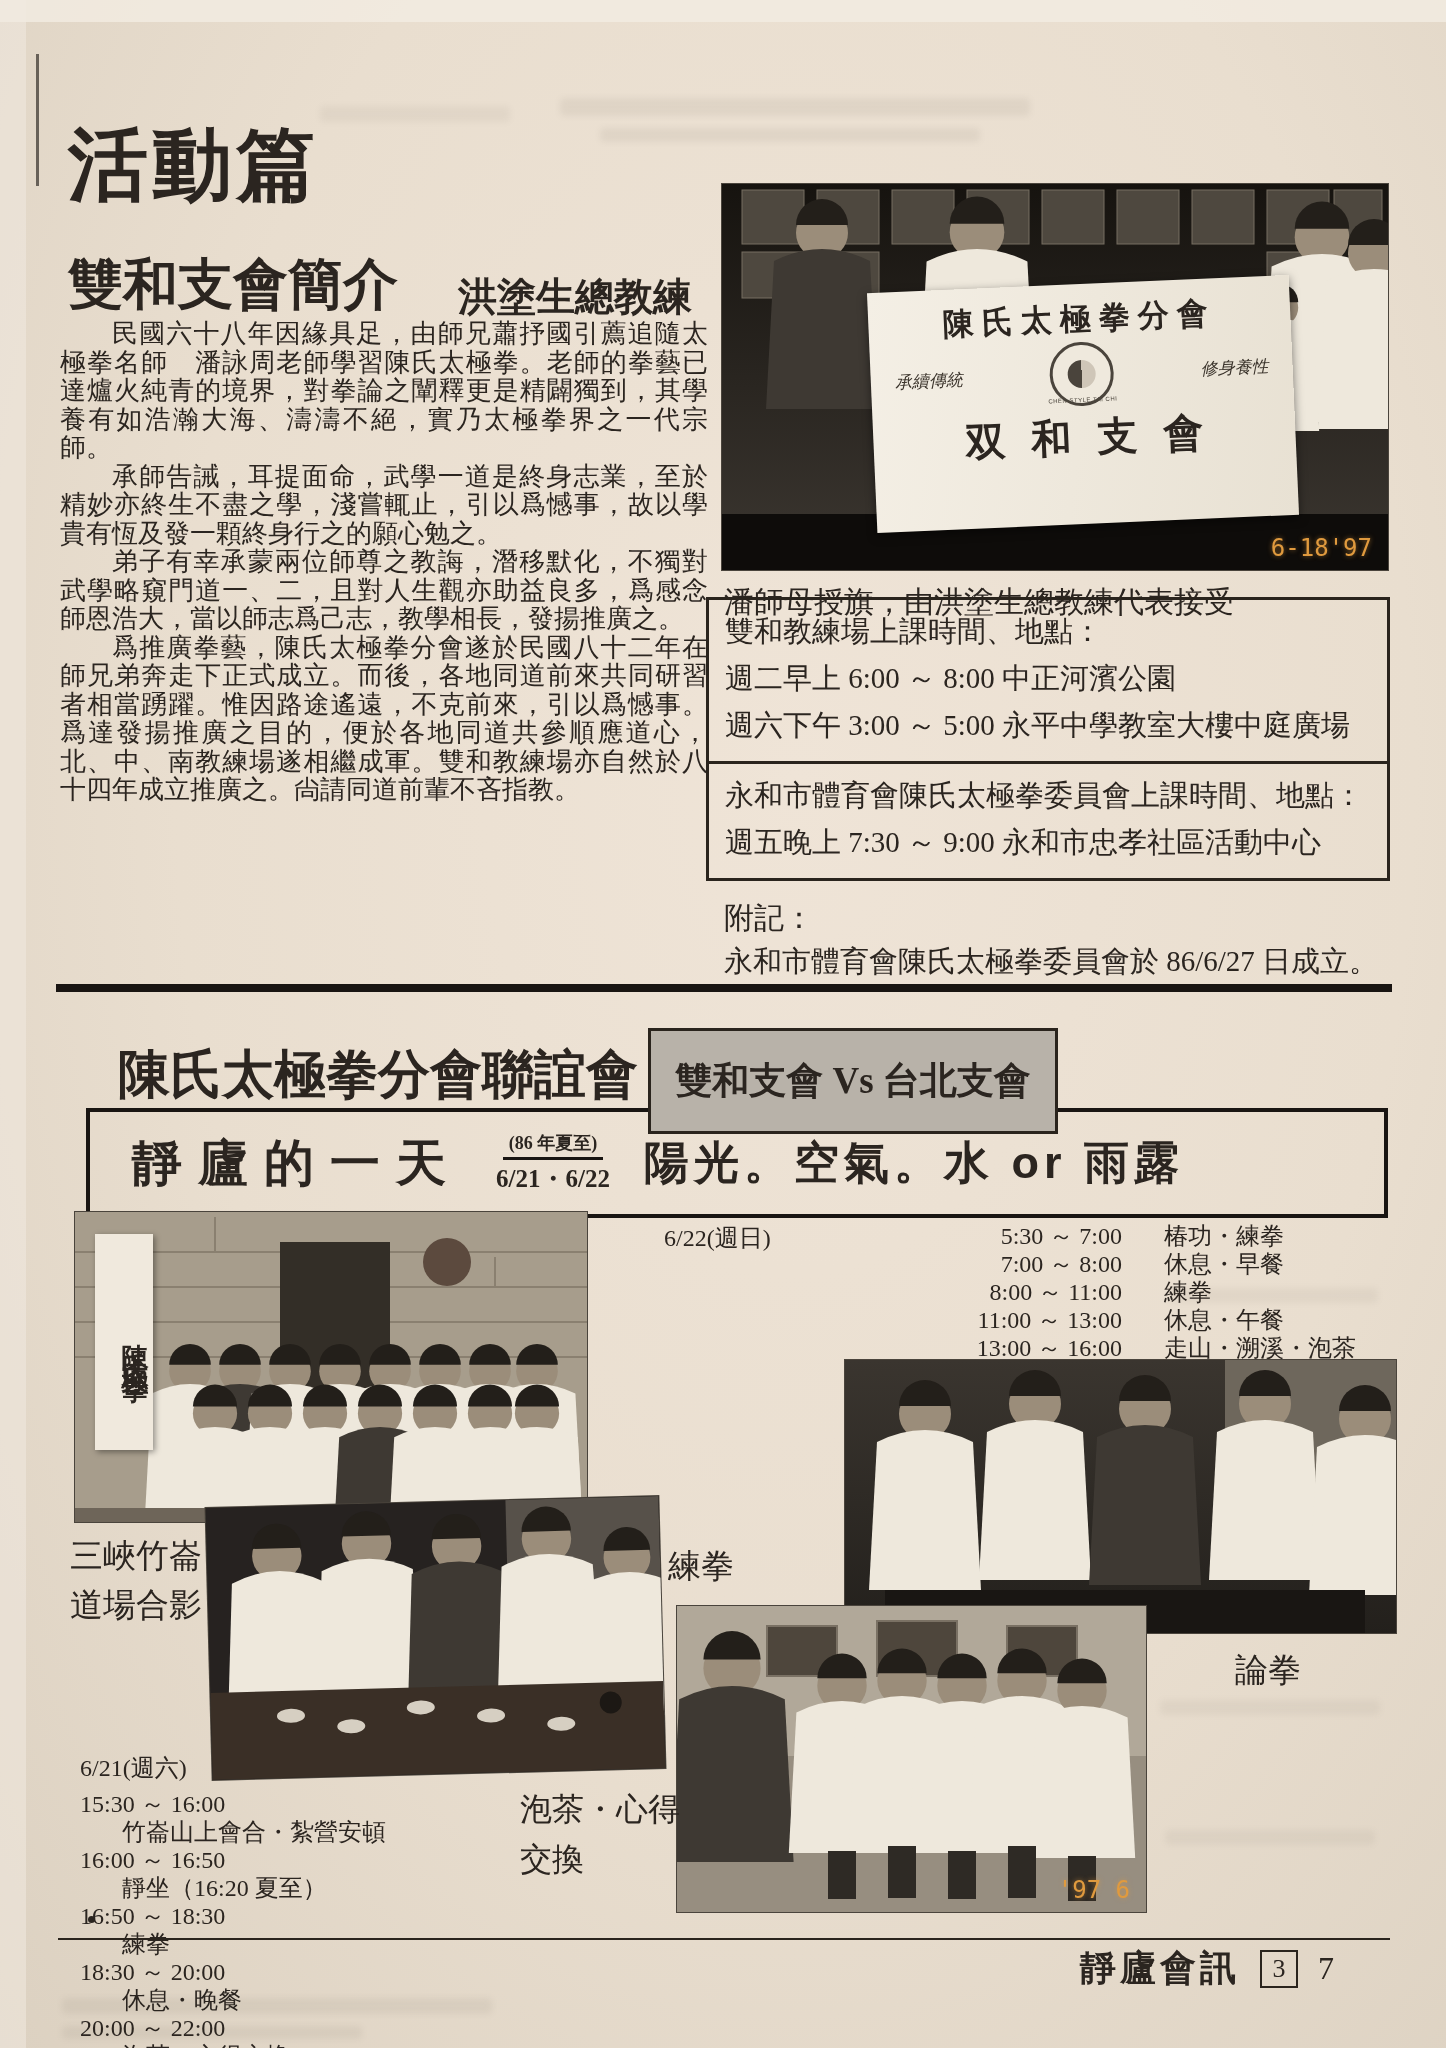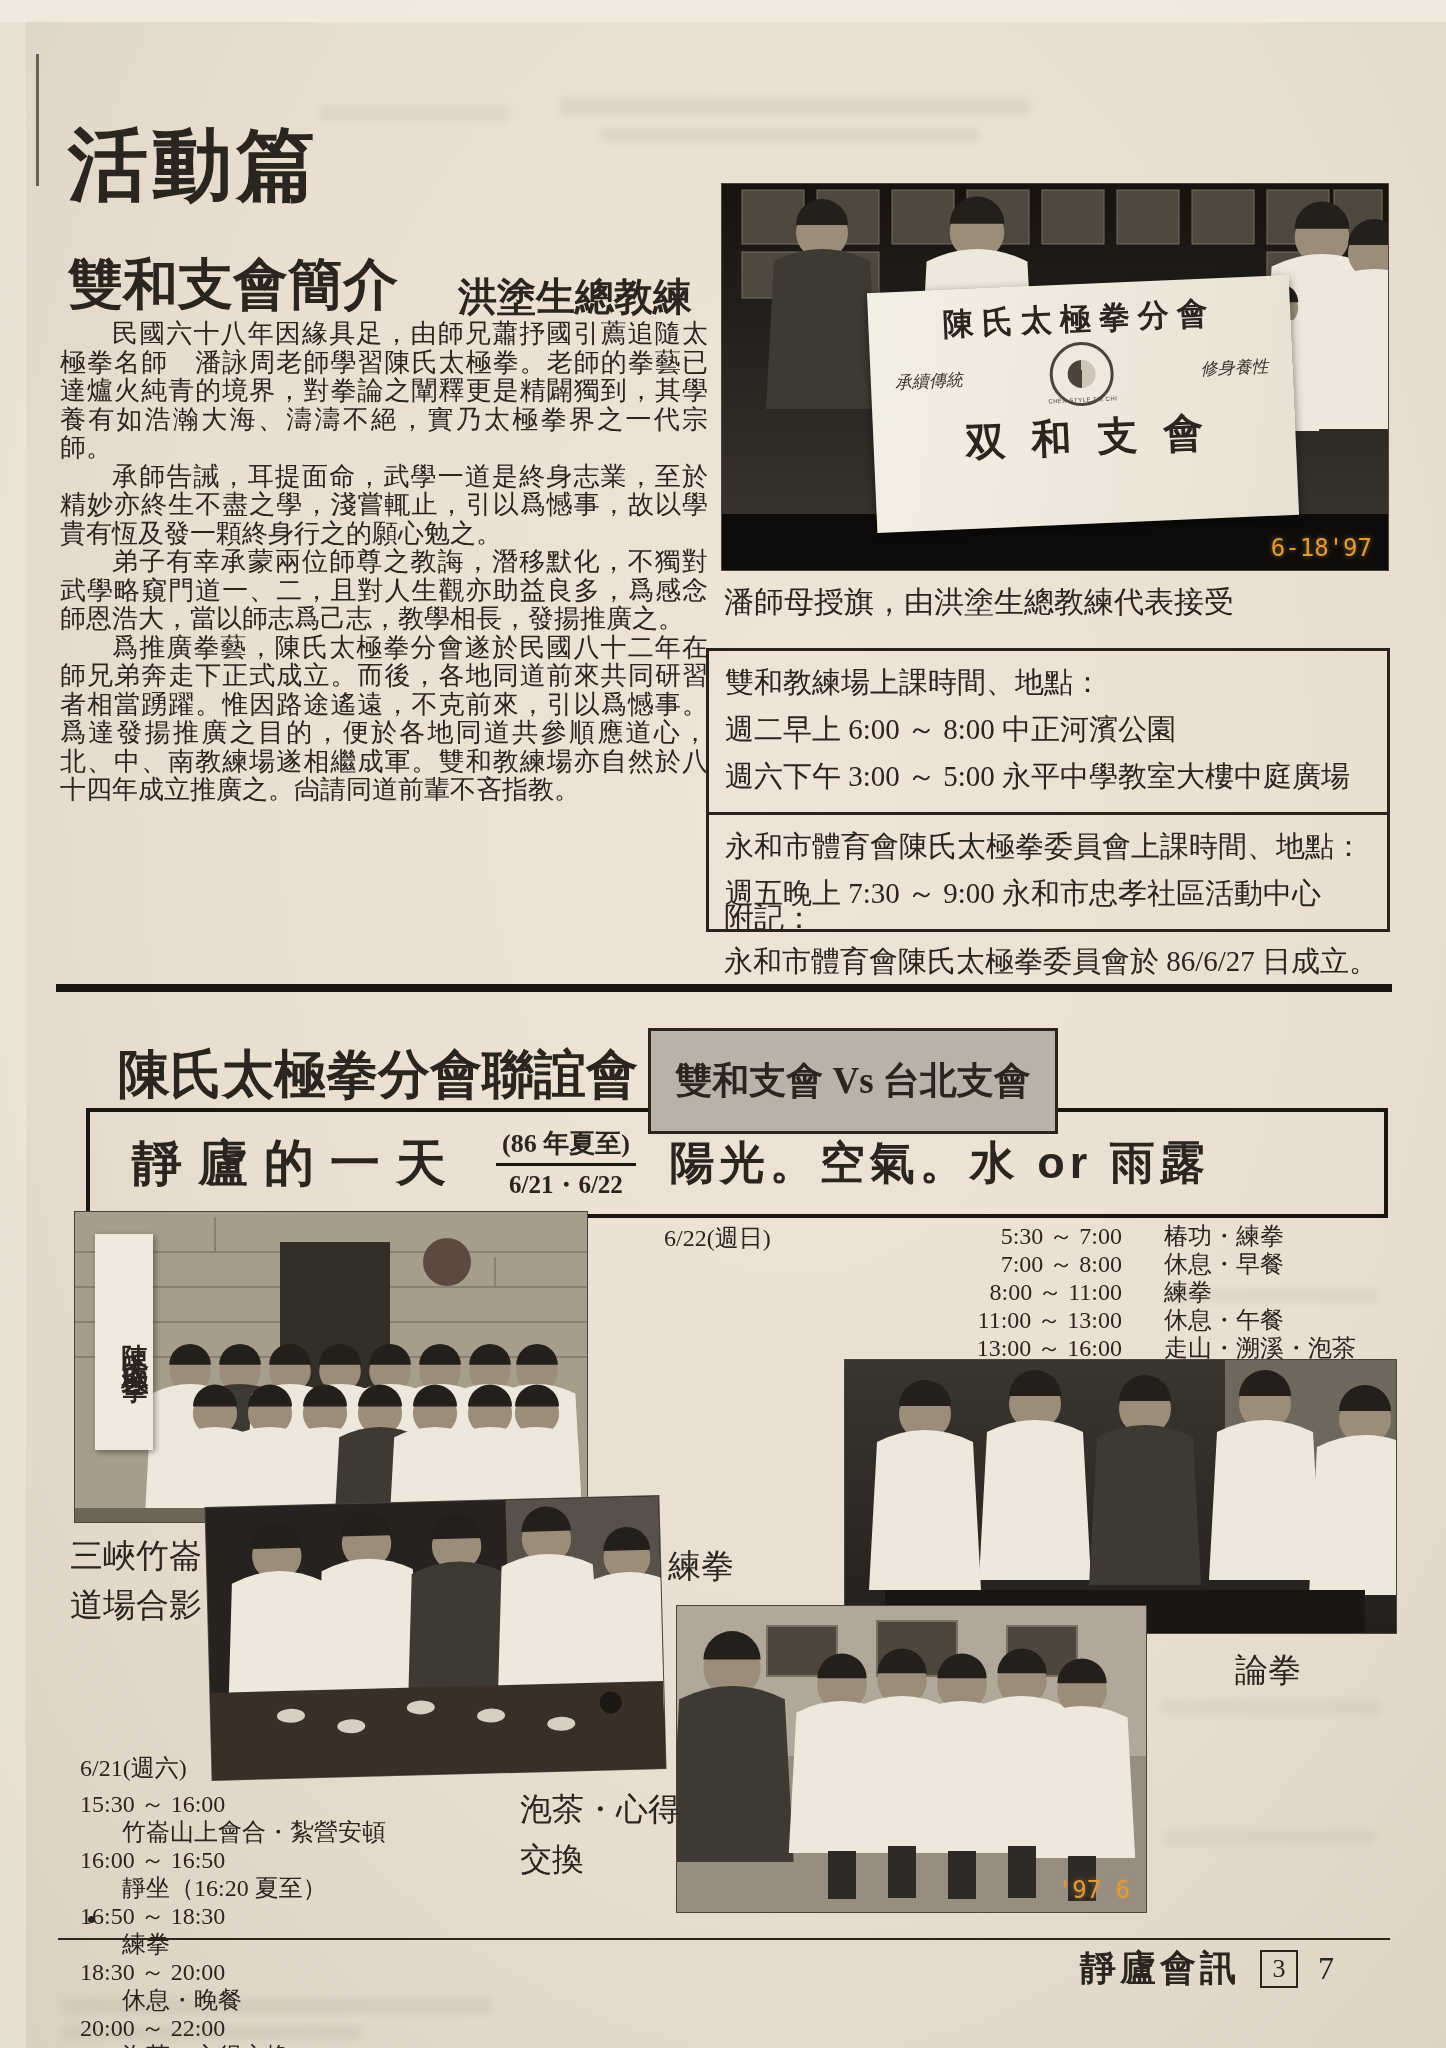--- a/index.html
+++ b/index.html
@@ -12,39 +12,39 @@
   .s1-title{left:68px;top:112px;font-size:80px;font-weight:700;letter-spacing:4px;}
   .s1-sub{left:68px;top:248px;font-size:55px;font-weight:700;}
   .s1-author{left:458px;top:270px;font-size:39px;font-weight:700;}
   .s1-body{left:60px;top:320px;width:648px;font-size:26px;line-height:28.5px;text-align:justify;}
   .s1-body p{margin:0;text-indent:2em;}
 
   .photo{position:absolute;overflow:hidden;background:#2c2824;box-shadow:0 0 0 1px #4a443c;}
   .photo-top{left:722px;top:184px;width:666px;height:386px;}
   .cap-top{left:724px;top:582px;font-size:30px;}
 
-  .boxwrap{left:706px;top:648px;width:684px;border:3px solid #2a241d;box-sizing:border-box;}
+  .boxwrap{left:706px;top:597px;width:684px;border:3px solid #2a241d;box-sizing:border-box;}
   .bx{padding:8px 16px 12px;font-size:29px;}
   .bx p{margin:0;line-height:47px;}
   .bx1{border-bottom:3px solid #2a241d;}
   .note-label{left:724px;top:898px;font-size:30px;}
   .note-text{left:724px;top:942px;font-size:29px;}
 
   .divider{left:56px;top:984px;width:1336px;height:8px;background:#191512;}
 
   
   .s2-head{left:118px;top:1040px;font-size:52px;font-weight:700;}
   .vs-box{left:648px;top:1028px;width:404px;height:100px;background:#b8b2a9;border:3px solid #2a241d;
           display:flex;align-items:center;justify-content:center;font-size:37px;font-weight:700;z-index:3;}
   .banner{left:86px;top:1108px;width:1302px;height:110px;border:4px solid #191512;box-sizing:border-box;
           display:flex;align-items:center;gap:34px;padding:0 10px 0 42px;
           font-family:"Liberation Sans","DejaVu Sans",sans-serif;}
   .banner-title{font-size:50px;font-weight:700;letter-spacing:16px;white-space:nowrap;}
   .frac{display:flex;flex-direction:column;align-items:center;font-family:"Liberation Serif",serif;font-weight:700;}
-  .frac-top{font-size:26px;border-bottom:3px solid #191512;padding:0 6px 2px;}
+  .frac-top{font-size:18px;border-bottom:3px solid #191512;padding:0 6px 2px;}
   .frac-bot{font-size:25px;padding-top:2px;}
   .banner-tail{font-size:45px;font-weight:700;letter-spacing:5px;white-space:nowrap;}
 
   .photo1{left:75px;top:1212px;width:512px;height:310px;}
   .photo2{left:209px;top:1502px;width:453px;height:272px;transform:rotate(-1.5deg);z-index:2;}
   .photo3{left:845px;top:1360px;width:551px;height:273px;}
   .photo4{left:677px;top:1606px;width:469px;height:306px;}
 
   .cap-p1{left:70px;top:1532px;font-size:33px;line-height:49px;}
   .cap-lian{left:668px;top:1544px;font-size:33px;}

